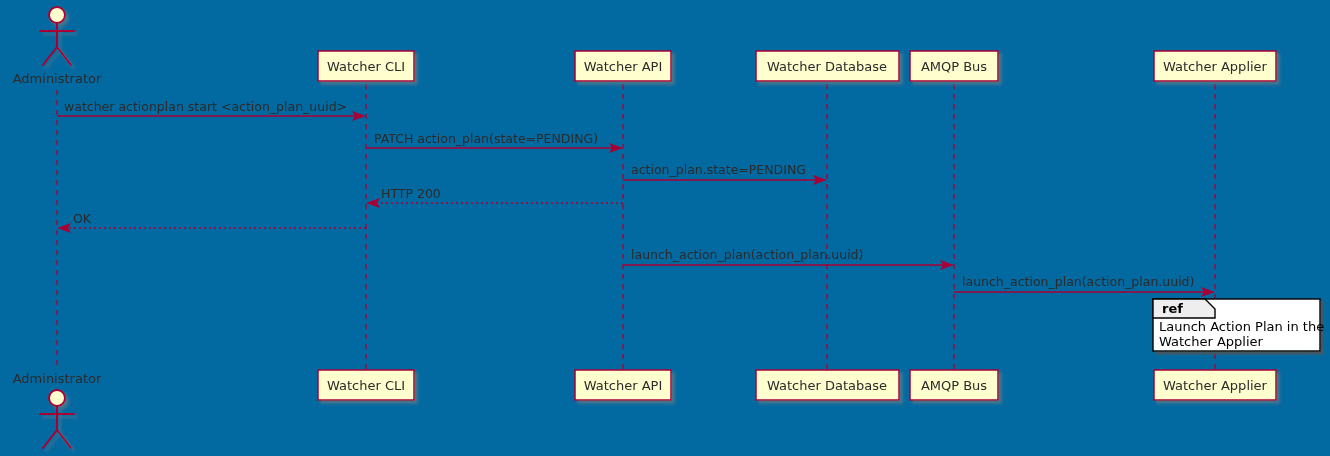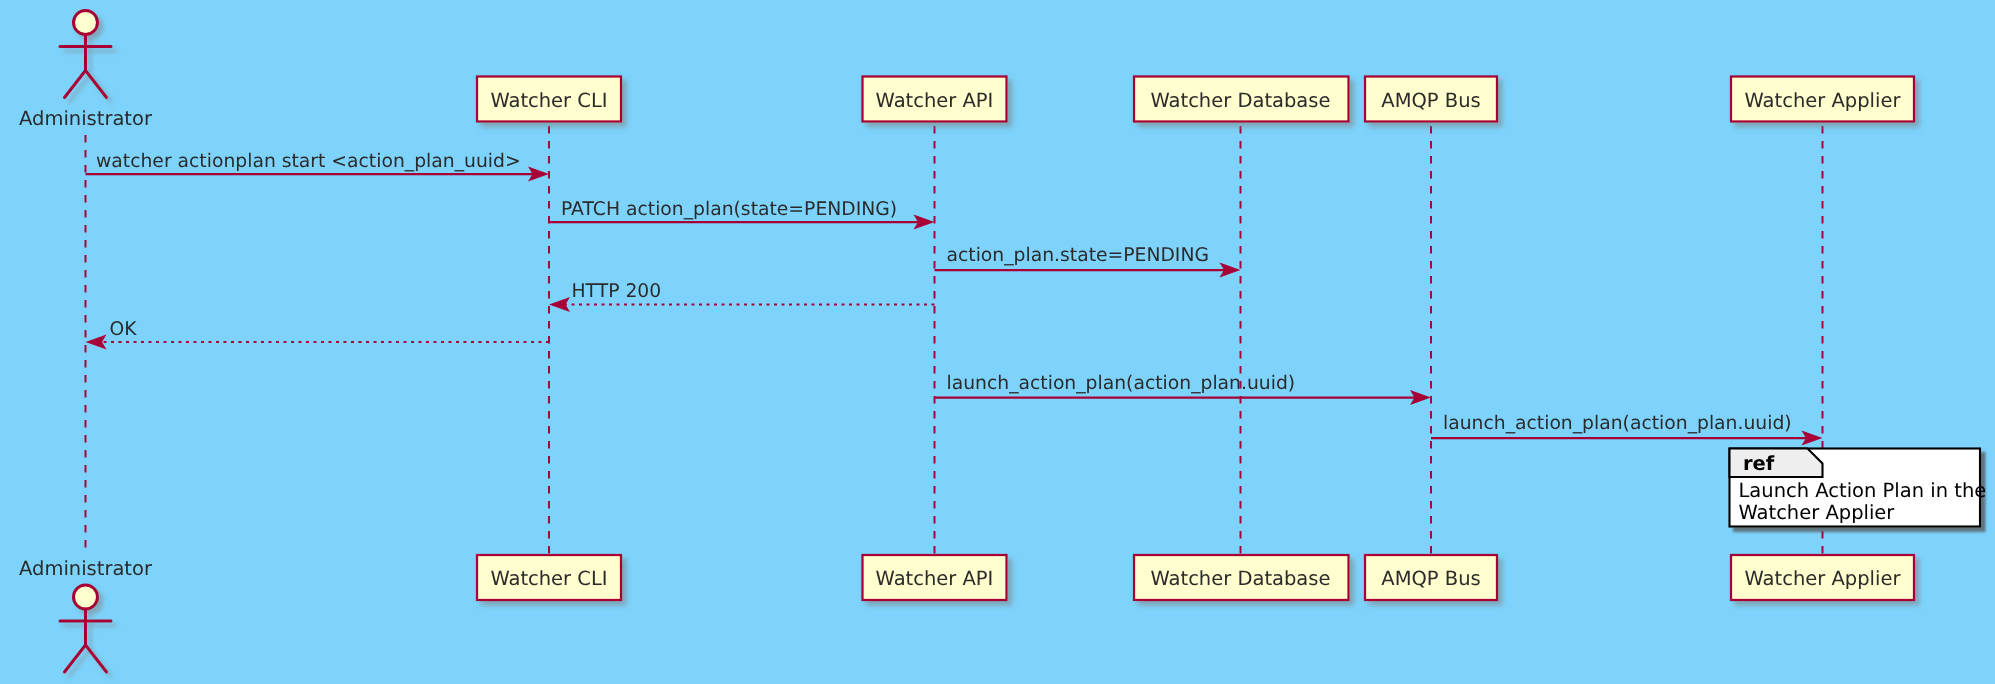--- a/index.html
+++ b/index.html
@@ -8,21 +8,21 @@
     padding: 0;
     background: #ffffff;
   }
   body {
     font-family: "DejaVu Sans", sans-serif;
   }
   #diagram-root {
     position: relative;
     width: 1330px;
     height: 456px;
-    background: #7dd3fc;
+    background: #0369a1;
     overflow: hidden;
   }
   svg#seq-svg {
     position: absolute;
     left: 0;
     top: 0;
     width: 1330px;
     height: 456px;
     display: block;
   }

